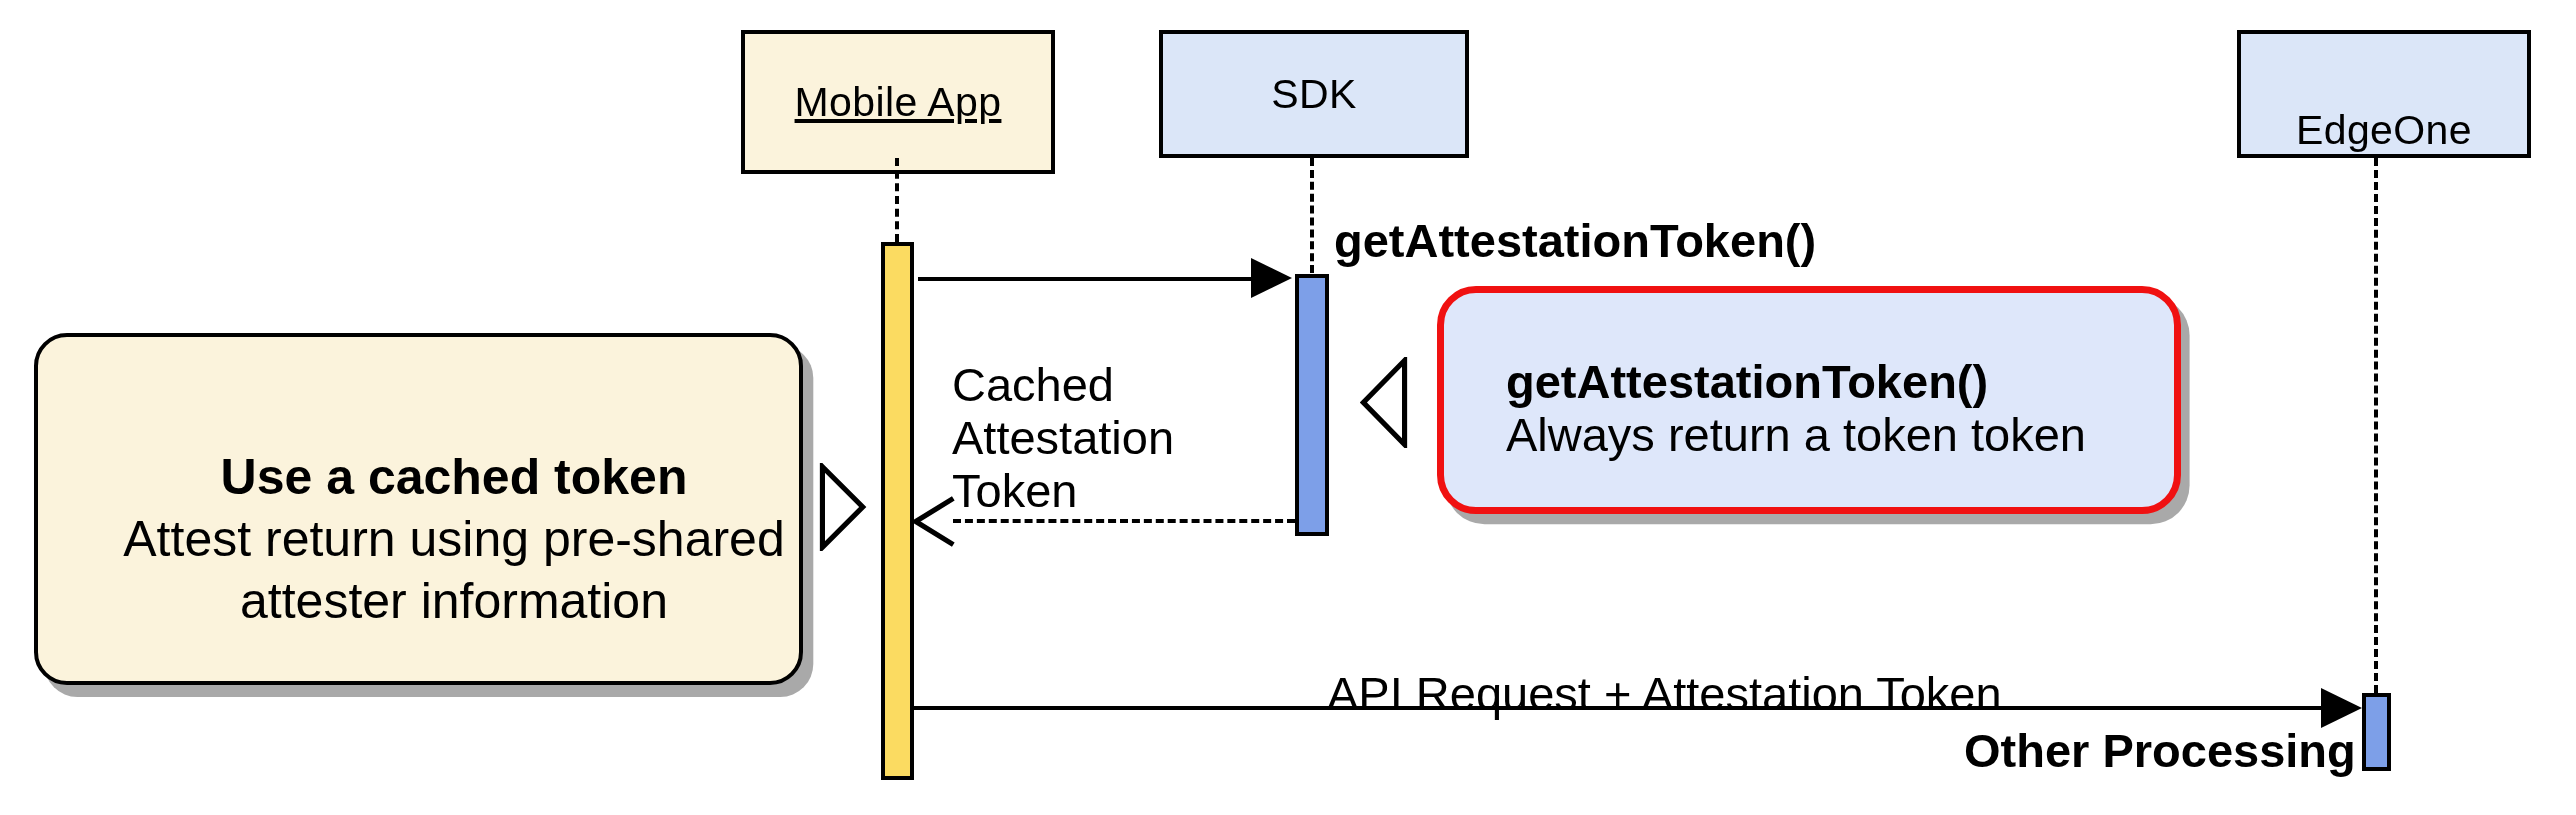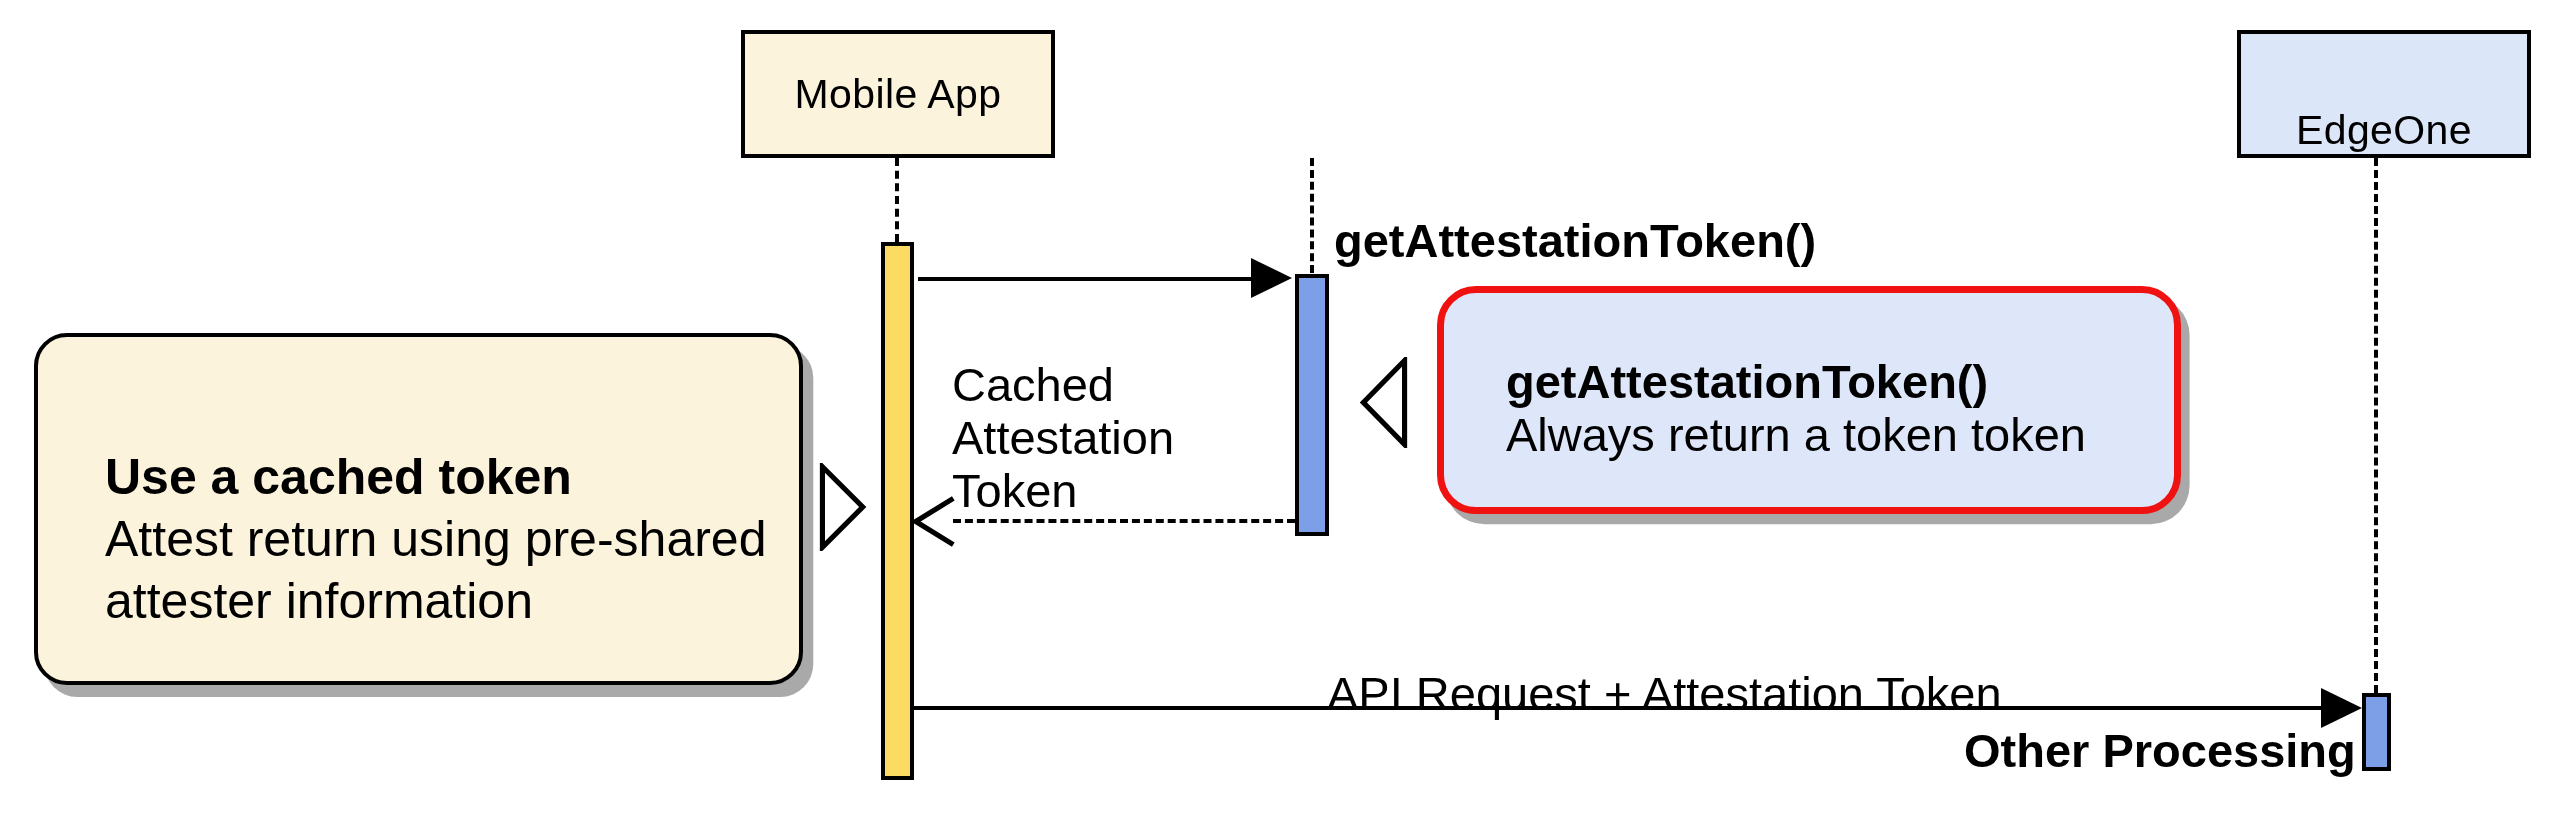--- a/index.html
+++ b/index.html
@@ -45,22 +45,25 @@
   .nt-title { font-weight:bold; }
   .yellow-note .nt-title, .yellow-note .nt-body { font-size:50px; line-height:62px; }
   .yellow-note .nt-body { width:698px; }
   .red-note .nt-title, .red-note .nt-body { font-size:47px; line-height:53px; white-space:nowrap; }
 </style>
 </head>
 <body>
 
 <div class="stage">
 
-  <div class="pbox fill-cream" style="left:741px; top:30px; width:314px; height:128px;">
+  <div class="pbox fill-cream" style="left:741px; top:30px; width:314px; height:144px;text-decoration:underline;">
     <span>Mobile App</span>
+  </div>
+  <div class="pbox fill-lblue" style="left:1159px; top:30px; width:310px; height:128px;">
+    <span>SDK</span>
   </div>
   <div class="pbox fill-lblue" style="left:2237px; top:30px; width:294px; height:128px;align-items:flex-end;">
     <span>EdgeOne</span>
   </div>
 
   <div class="lifeline" style="left:895px; top:158px; height:84px;"></div>
   <div class="lifeline" style="left:1310px; top:158px; height:127px;"></div>
   <div class="lifeline" style="left:2374px; top:158px; height:535px;"></div>
 
   <div class="act fill-gold" style="left:881px; top:242px; width:33px; height:538px;"></div>
@@ -75,21 +78,21 @@
   <svg class="svgbit" style="left:912px; top:495px;" width="45" height="53" viewBox="0 0 52 62">
     <polyline points="48,4 4,31 48,58" fill="none" stroke="#000" stroke-width="6"></polyline>
   </svg>
   <div class="label center" style="left:952px; top:358px; width:323px;">Cached Attestation Token</div>
 
   <div class="mline" style="left:914px; top:706px; width:1413px;"></div>
   <div class="ahead" style="left:2321px; top:688px;"></div>
   <div class="label center" style="left:1327px; top:667px; width:681px;">API Request + Attestation Token</div>
   <div class="label bold right" style="left:1964px; top:724px; width:374px;">Other Processing</div>
 
-  <div class="note fill-cream yellow-note" style="left:34px; top:333px; width:769px; height:352px;">
+  <div class="note fill-cream yellow-note" style="left:34px; top:333px; width:769px; height:352px;text-align:center;">
     <div class="note-text" style="left:67px; top:109px;">
       <div class="nt-title">Use a cached token</div>
       <div class="nt-body">Attest return using pre-shared attester information</div>
     </div>
   </div>
 
   <svg class="svgbit" style="left:819px; top:463px;" width="48" height="88" viewBox="0 0 56 102">
     <polygon points="4,4 51,51 4,98" fill="#fff" stroke="#000" stroke-width="6"></polygon>
   </svg>
 

